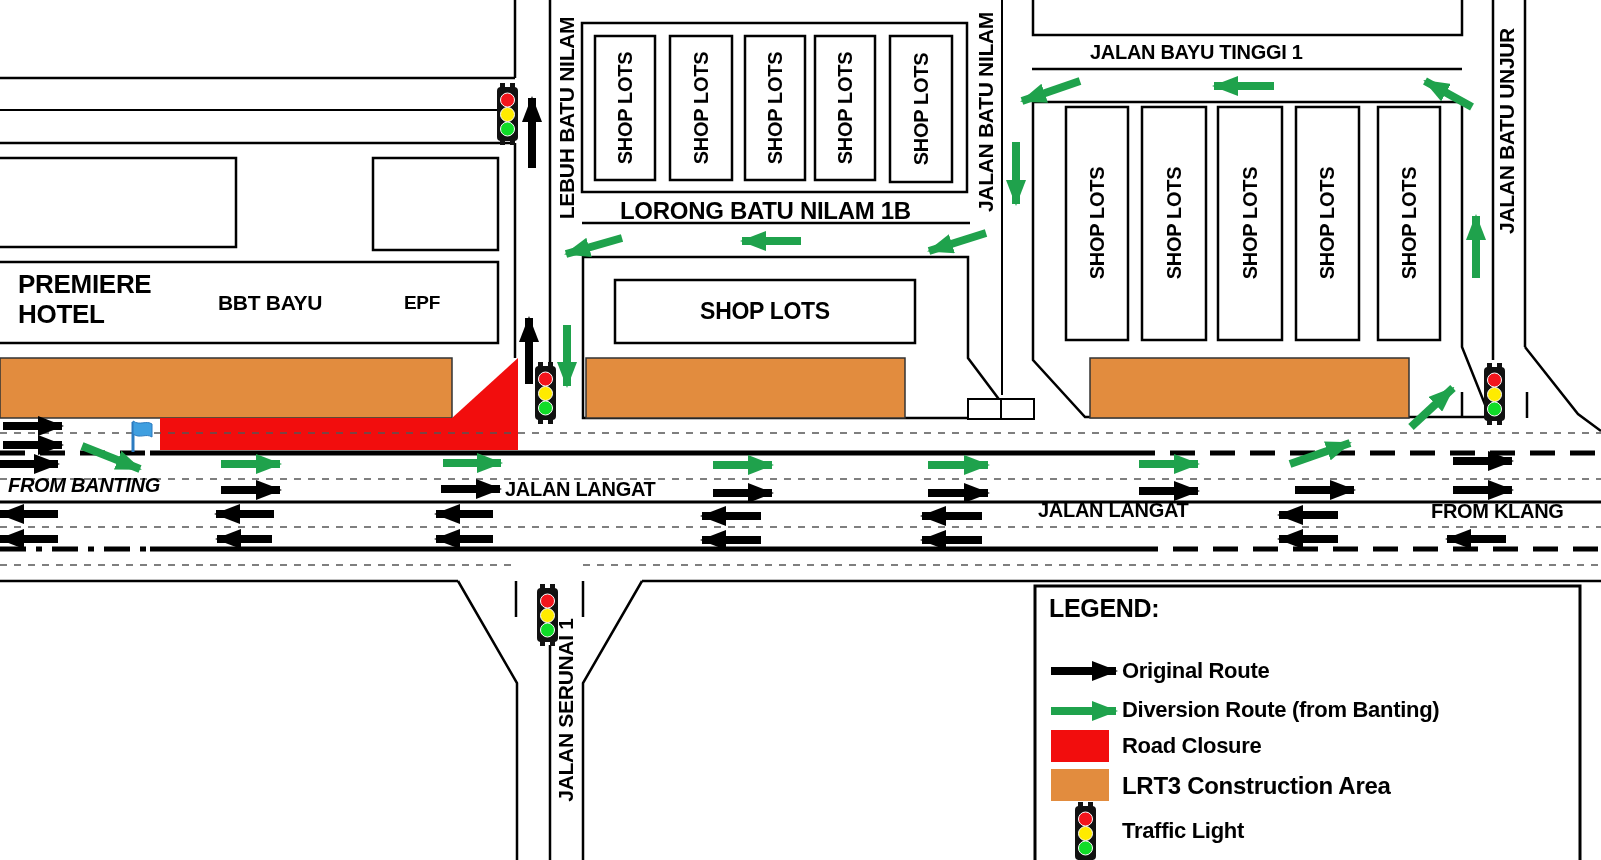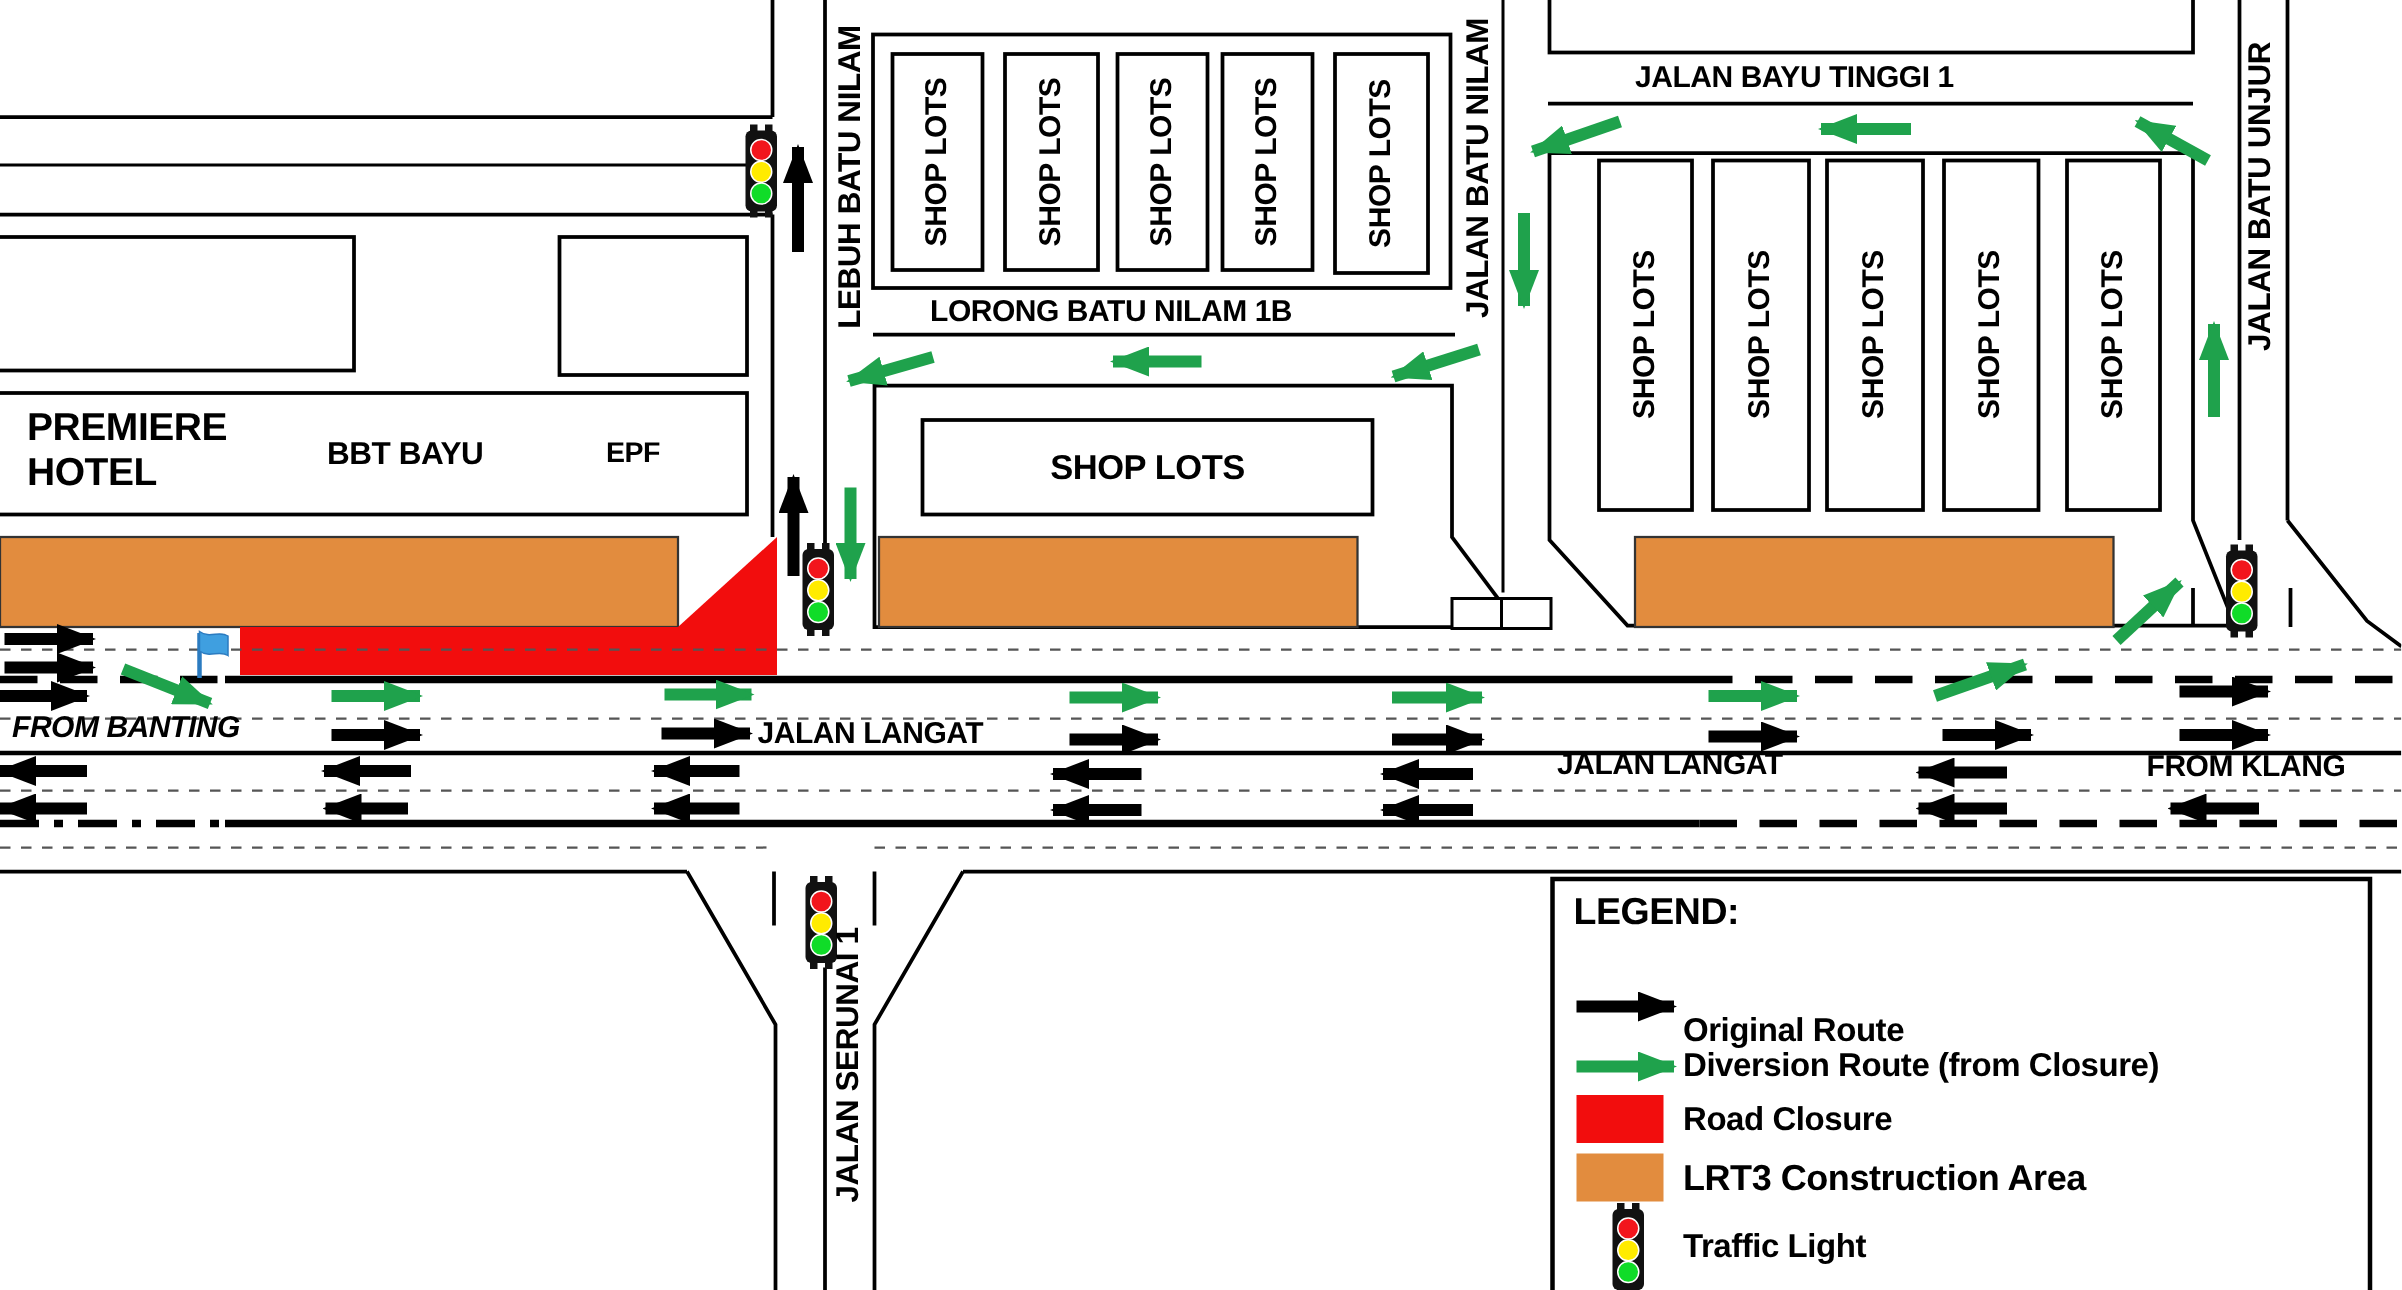--- a/index.html
+++ b/index.html
@@ -214,21 +214,21 @@
         <marker id="head-diversion" markerUnits="userSpaceOnUse" markerWidth="26" markerHeight="20" refX="24" refY="10" orient="auto">
           <path d="M0,0 L26,10 L0,20 Z" fill="#1FA24C"></path>
         </marker>
       </defs>
     </svg>
 
   <div class="lbl" style="left:18px;top:270px;font-size:26px;">PREMIERE
 HOTEL</div>
   <div class="lbl" style="left:218px;top:291px;font-size:21px;">BBT BAYU</div>
   <div class="lbl" style="left:404px;top:292px;font-size:19px;">EPF</div>
-  <div class="lbl" style="left:620px;top:197px;font-size:20px;">LORONG BATU NILAM 1B</div>
+  <div class="lbl" style="left:620px;top:197px;font-size:24px;">LORONG BATU NILAM 1B</div>
   <div class="lbl" style="left:1090px;top:41px;font-size:20px;">JALAN BAYU TINGGI 1</div>
   <div class="lbl center-box" style="left:615px;top:280px;width:300px;height:63px;font-size:23px;">SHOP LOTS</div>
   <div class="lbl" style="left:8px;top:474px;font-size:20px;font-style:italic;">FROM BANTING</div>
   <div class="lbl" style="left:505px;top:478px;font-size:20px;">JALAN LANGAT</div>
   <div class="lbl" style="left:1038px;top:499px;font-size:20px;">JALAN LANGAT</div>
   <div class="lbl" style="left:1431px;top:500px;font-size:20px;">FROM KLANG</div>
 
   <div class="vlbl" style="left:567px;top:118px;font-size:21px;">LEBUH BATU NILAM</div>
   <div class="vlbl" style="left:986px;top:112px;font-size:21px;">JALAN BATU NILAM</div>
   <div class="vlbl" style="left:1507px;top:131px;font-size:21px;">JALAN BATU UNJUR</div>
@@ -241,22 +241,22 @@
   <div class="vlbl" style="left:921px;top:109px;font-size:20px;">SHOP LOTS</div>
 
   <div class="vlbl" style="left:1097px;top:223px;font-size:20px;">SHOP LOTS</div>
   <div class="vlbl" style="left:1174px;top:223px;font-size:20px;">SHOP LOTS</div>
   <div class="vlbl" style="left:1250px;top:223px;font-size:20px;">SHOP LOTS</div>
   <div class="vlbl" style="left:1327px;top:223px;font-size:20px;">SHOP LOTS</div>
   <div class="vlbl" style="left:1409px;top:223px;font-size:20px;">SHOP LOTS</div>
 
   <div>
     <div class="lbl" style="left:1049px;top:594px;font-size:25px;">LEGEND:</div>
-    <div class="lbl" style="left:1122px;top:658px;font-size:22px;margin-top:16px;">Original Route</div>
-    <div class="lbl" style="left:1122px;top:697px;font-size:22px;">Diversion Route (from Closure)</div>
+    <div class="lbl" style="left:1122px;top:658px;font-size:22px;">Original Route</div>
+    <div class="lbl" style="left:1122px;top:697px;font-size:22px;">Diversion Route (from Banting)</div>
     <div class="lbl" style="left:1122px;top:733px;font-size:22px;">Road Closure</div>
     <div class="lbl" style="left:1122px;top:772px;font-size:24px;">LRT3 Construction Area</div>
     <div class="lbl" style="left:1122px;top:818px;font-size:22px;">Traffic Light</div>
     <div class="swatch" style="left: 1051px; top: 730px; background: rgb(242, 13, 13);"></div>
     <div class="swatch" style="left: 1051px; top: 769px; background: rgb(226, 140, 62);"></div>
   </div>
 
 </div>
 
 </body></html>

